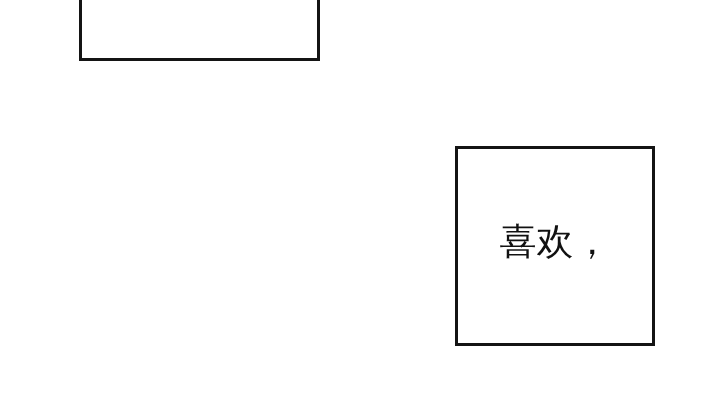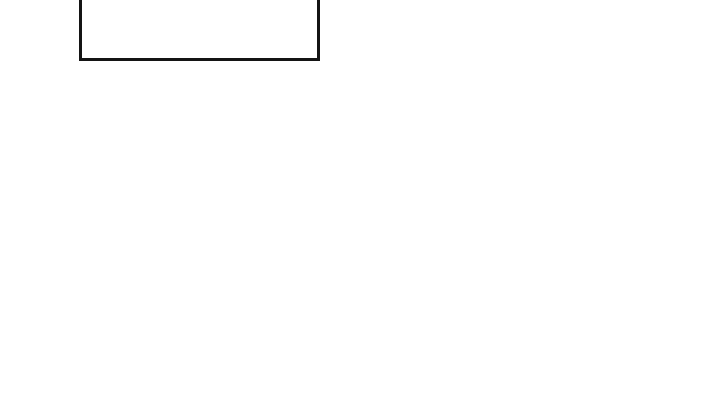--- a/index.html
+++ b/index.html
@@ -56,14 +56,17 @@
   }
 </style>
 </head>
 <body>
 
 <div id="page">
 
   <div class="panel" id="panel-top">
   </div>
 
+  <div class="panel" id="panel-right">
+    <div class="panel-text">喜欢，</div>
+  </div>
 
 </div>
 
 </body></html>

